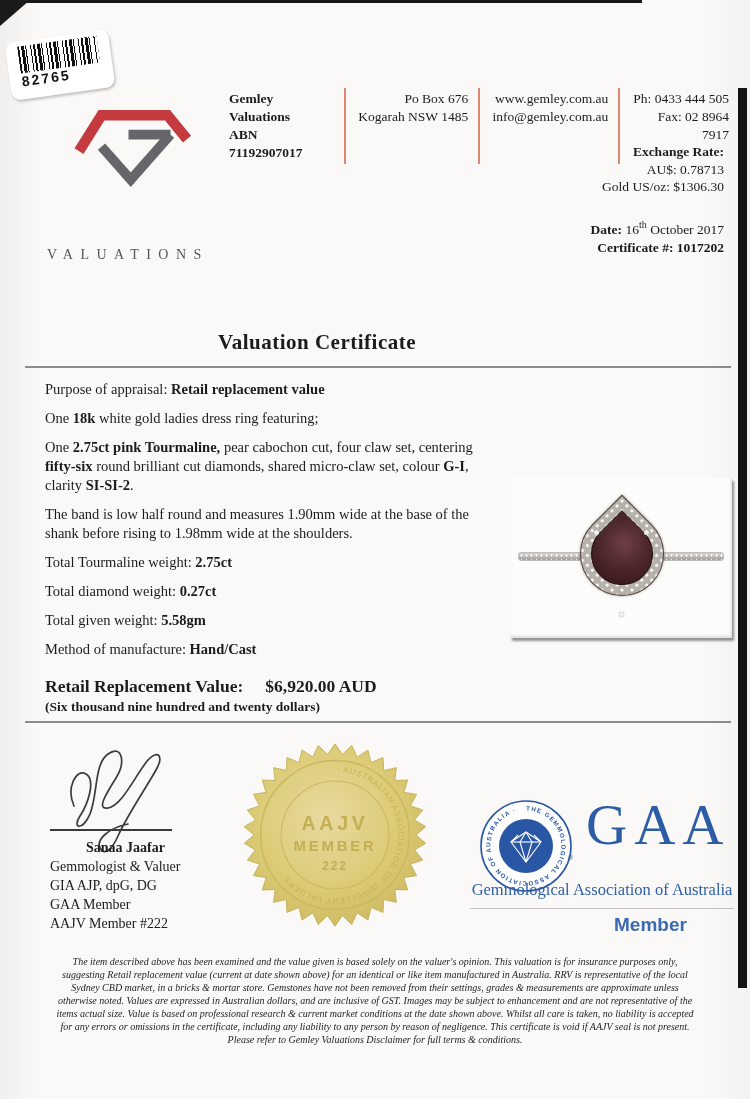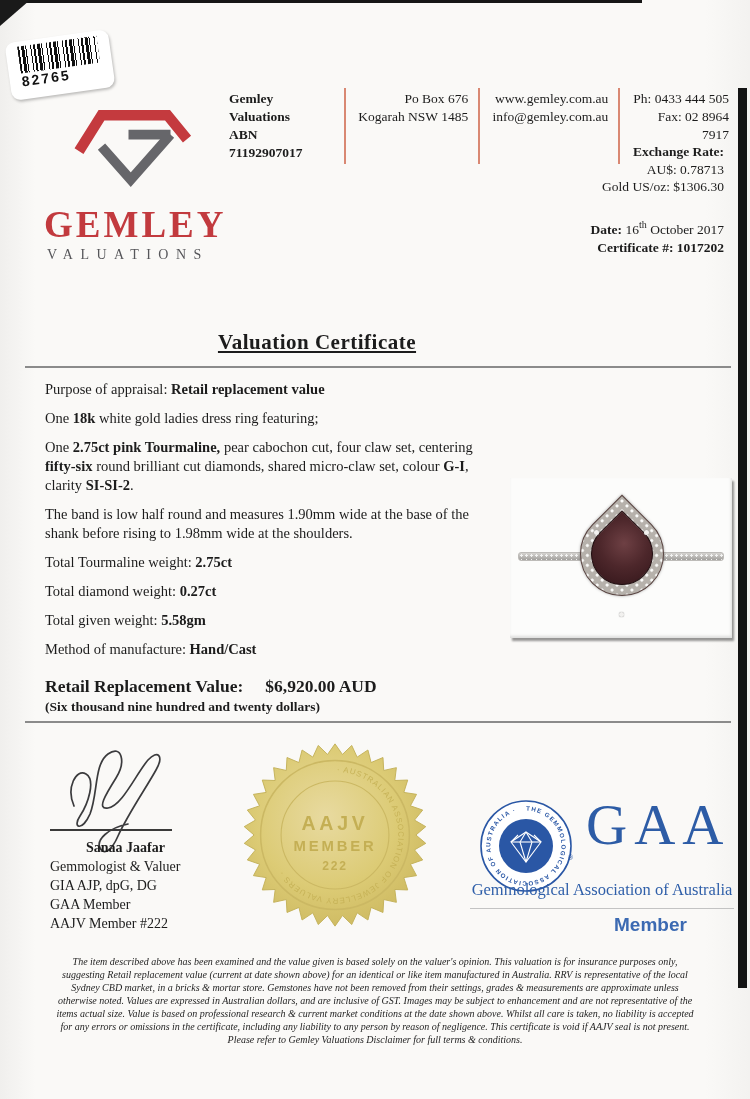--- a/index.html
+++ b/index.html
@@ -36,21 +36,21 @@
     color:#c23a3e; letter-spacing:3px; }
   .logo-sub { position:absolute; top:247px; left:47px; font-size:14px; color:#56565a; letter-spacing:7.5px; }
   
   .exchange { position:absolute; top:143px; right:26px; text-align:right; font-size:13.5px; line-height:17.5px; }
   .exchange .b { font-weight:bold; }
   .meta { position:absolute; top:216px; right:26px; text-align:right; font-size:13.5px; line-height:18px; }
   .meta .b { font-weight:bold; }
   sup { font-size:10px; }
   
   .doc-title { position:absolute; top:330px; left:0; width:634px; text-align:center;
-    font-size:21px; font-weight:bold; letter-spacing:.5px;text-decoration:underline; }
+    font-size:21px; font-weight:bold; letter-spacing:.5px; }
   .hr { position:absolute; left:25px; width:706px; height:2px; background:#8b8b8b; }
   .hr1 { top:366px; } .hr2 { top:721px; }
   
   .body-text { position:absolute; top:380px; left:45px; width:452px; font-size:14.5px; line-height:19px; }
   .body-text p { margin-bottom:10px; }
   .body-text b { font-weight:bold; }
   
   .photo { position:absolute; top:478px; left:510px; width:222px; height:160px; background:#fcfcfb;
     box-shadow:2px 3px 2px rgba(0,0,0,.4), inset -1px -2px 3px rgba(0,0,0,.12); }
   .band { position:absolute; top:74px; left:8px; width:206px; height:9px;
@@ -127,21 +127,20 @@
       <div>Ph: 0433 444 505</div>
       <div>Fax: 02 8964 7917</div>
     </div>
   </div>
 
   <svg class="logo-mark" width="150" height="110" viewBox="0 0 200 145">
     <path d="M 28,78 L 58,30 L 146,30 L 172,62" fill="none" stroke="#c43a3e" stroke-width="14"></path>
     <path d="M 150,56 L 94,56" fill="none" stroke="#66666a" stroke-width="13"></path>
     <path d="M 58,72 L 97,116 L 150,56" fill="none" stroke="#66666a" stroke-width="13"></path>
   </svg>
-  <div class="logo-word">GEMLEY</div>
   <div class="logo-sub">VALUATIONS</div>
 
   <div class="exchange">
     <div class="b">Exchange Rate:</div>
     <div>AU$: 0.78713</div>
     <div>Gold US/oz: $1306.30</div>
   </div>
 
   <div class="meta">
     <div><span class="b"><span>Date</span>:</span>

